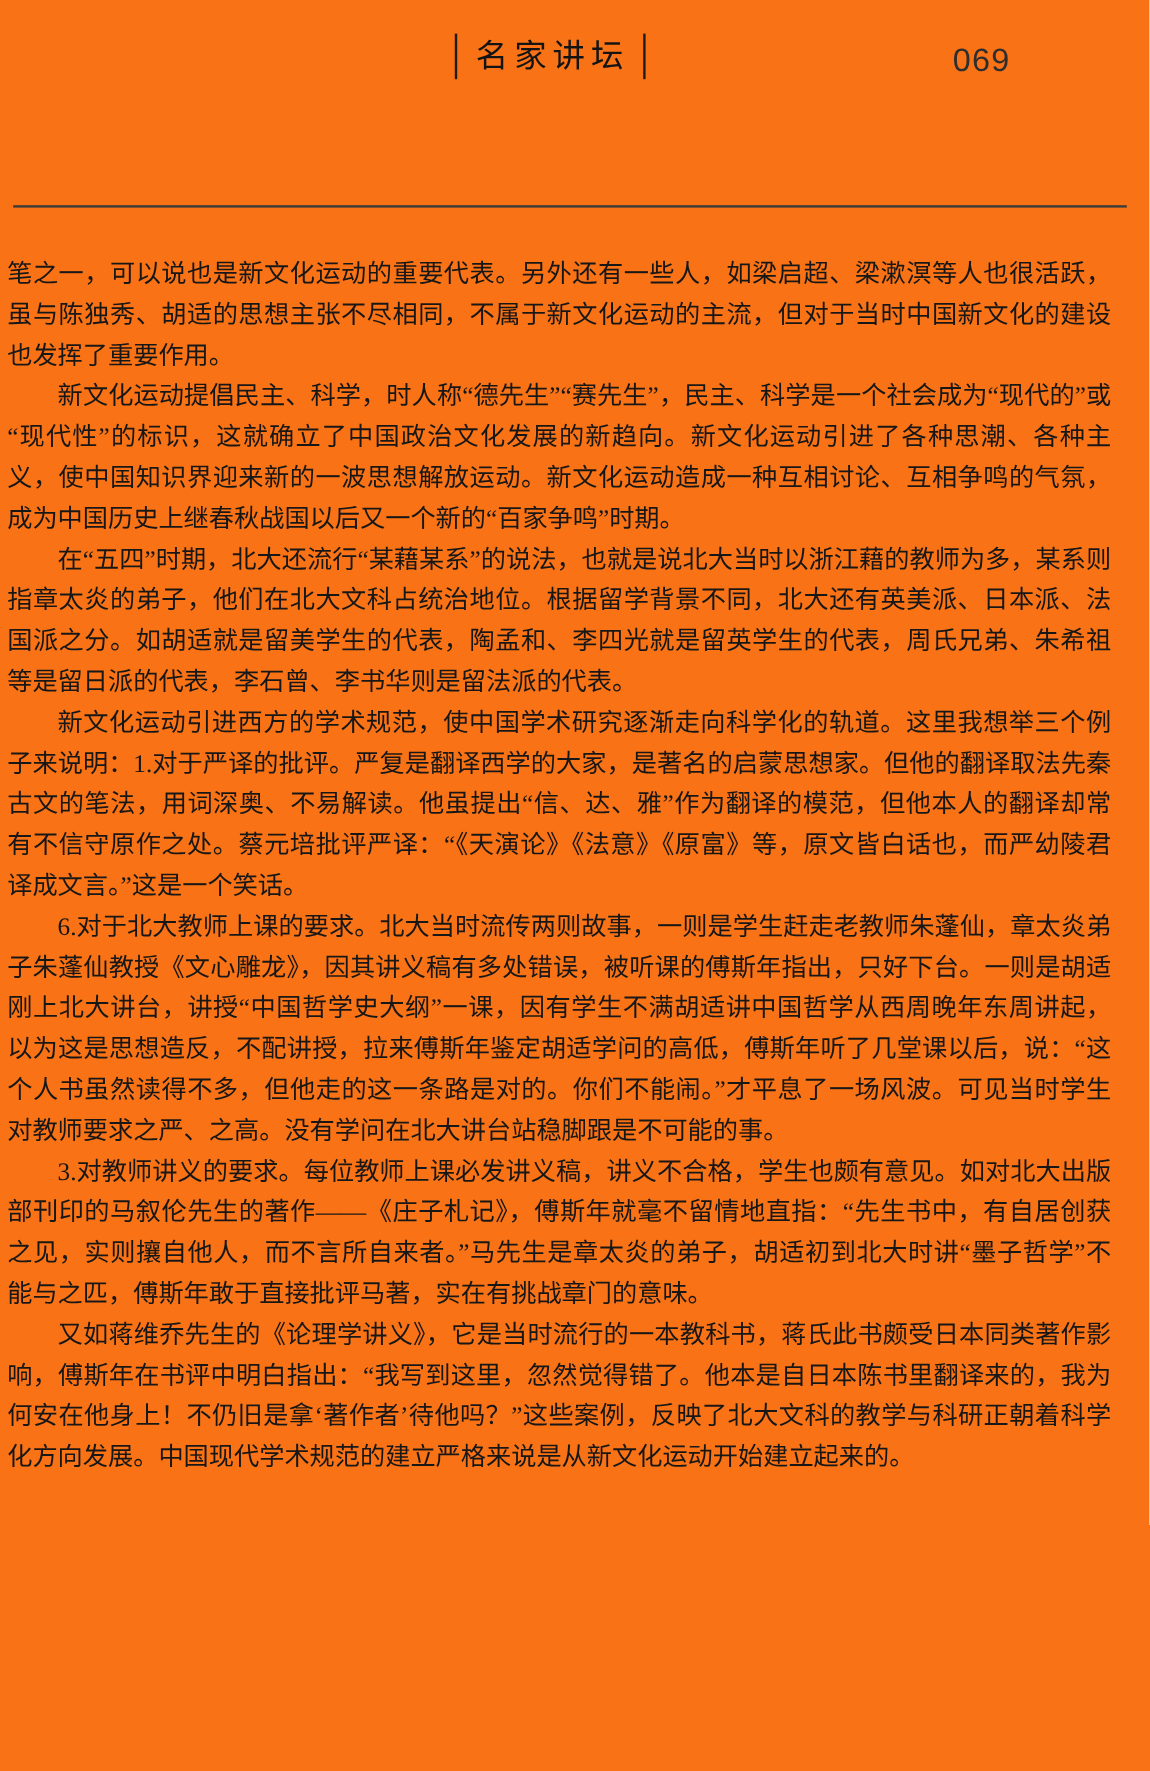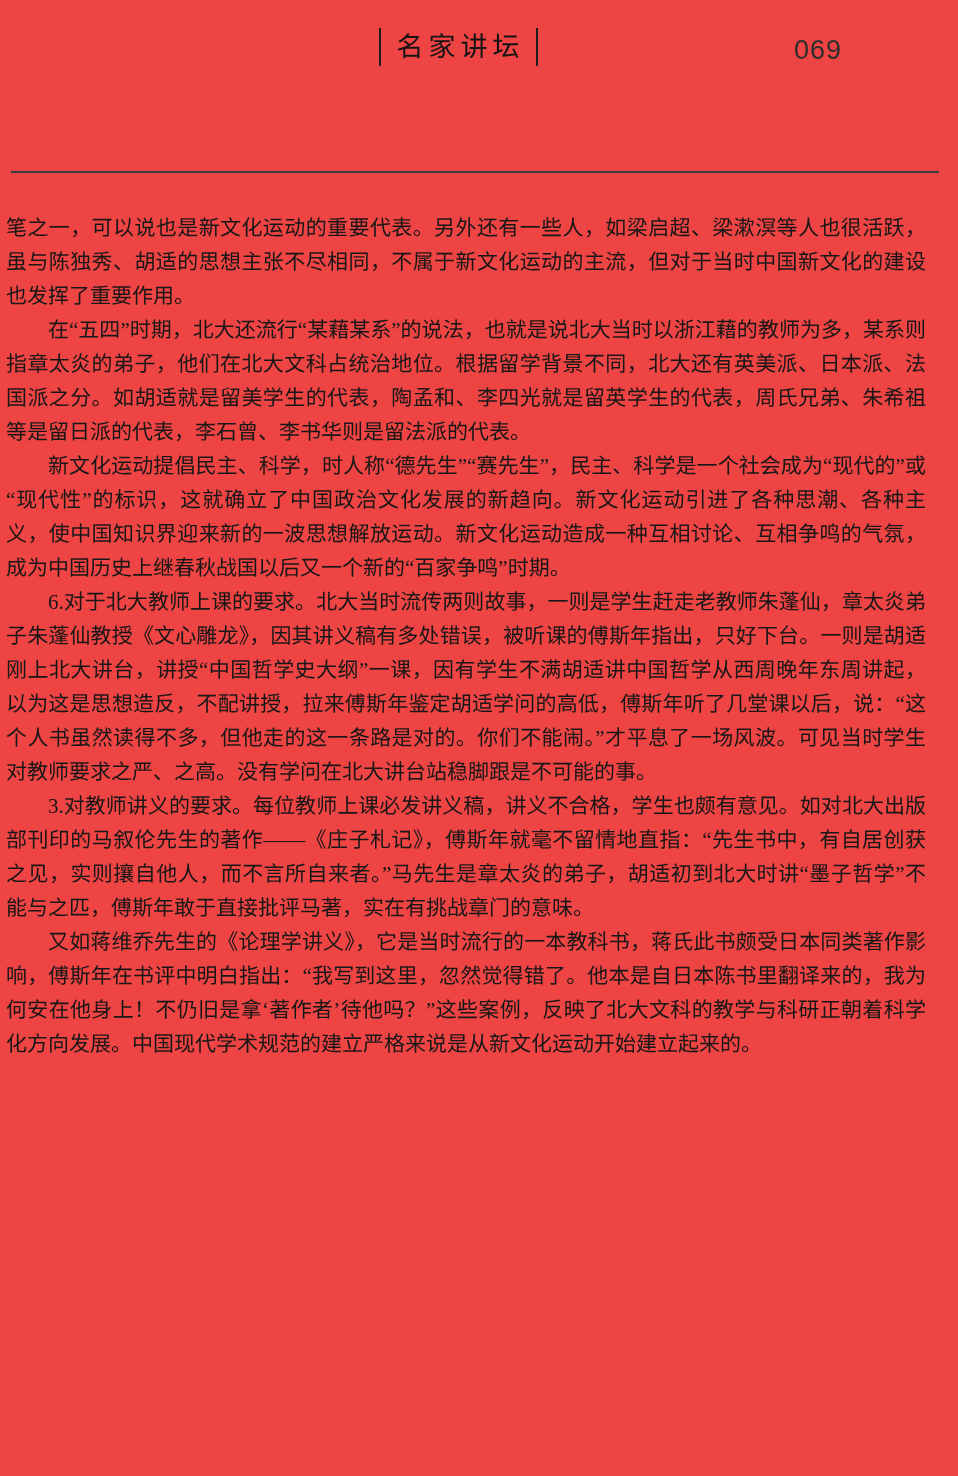--- a/index.html
+++ b/index.html
@@ -4,21 +4,21 @@
 <style>
   html, body {
     margin: 0;
     padding: 0;
     background: #ffffff;
   }
   .page {
     position: relative;
     width: 958px;
     height: 1476px;
-    background: #ef4444;
+    background: #f97316;
     overflow: hidden;
     font-family: "Liberation Serif", serif;
   }
   .header-title-wrap {
     position: absolute;
     top: 26px;
     left: 0;
     right: 0;
     height: 42px;
     display: flex;
@@ -90,20 +90,21 @@
     <div class="section-title">名家讲坛</div>
     <div class="vbar"></div>
   </div>
 
   <div class="page-number">069</div>
 
   <div class="divider"></div>
 
   <div class="article">
       <p class="no-indent">笔之一，可以说也是新文化运动的重要代表。另外还有一些人，如梁启超、梁漱溟等人也很活跃，虽与陈独秀、胡适的思想主张不尽相同，不属于新文化运动的主流，但对于当时中国新文化的建设也发挥了重要作用。</p>
+      <p>新文化运动提倡民主、科学，时人称“德先生”“赛先生”，民主、科学是一个社会成为“现代的”或“现代性”的标识，这就确立了中国政治文化发展的新趋向。新文化运动引进了各种思潮、各种主义，使中国知识界迎来新的一波思想解放运动。新文化运动造成一种互相讨论、互相争鸣的气氛，成为中国历史上继春秋战国以后又一个新的“百家争鸣”时期。</p>
       <p>在“五四”时期，北大还流行“某藉某系”的说法，也就是说北大当时以浙江藉的教师为多，某系则指章太炎的弟子，他们在北大文科占统治地位。根据留学背景不同，北大还有英美派、日本派、法国派之分。如胡适就是留美学生的代表，陶孟和、李四光就是留英学生的代表，周氏兄弟、朱希祖等是留日派的代表，李石曾、李书华则是留法派的代表。</p>
-      <p>新文化运动提倡民主、科学，时人称“德先生”“赛先生”，民主、科学是一个社会成为“现代的”或“现代性”的标识，这就确立了中国政治文化发展的新趋向。新文化运动引进了各种思潮、各种主义，使中国知识界迎来新的一波思想解放运动。新文化运动造成一种互相讨论、互相争鸣的气氛，成为中国历史上继春秋战国以后又一个新的“百家争鸣”时期。</p>
+      <p>新文化运动引进西方的学术规范，使中国学术研究逐渐走向科学化的轨道。这里我想举三个例子来说明：1.对于严译的批评。严复是翻译西学的大家，是著名的启蒙思想家。但他的翻译取法先秦古文的笔法，用词深奥、不易解读。他虽提出“信、达、雅”作为翻译的模范，但他本人的翻译却常有不信守原作之处。蔡元培批评严译：“《天演论》《法意》《原富》等，原文皆白话也，而严幼陵君译成文言。”这是一个笑话。</p>
       <p>6.对于北大教师上课的要求。北大当时流传两则故事，一则是学生赶走老教师朱蓬仙，章太炎弟子朱蓬仙教授《文心雕龙》，因其讲义稿有多处错误，被听课的傅斯年指出，只好下台。一则是胡适刚上北大讲台，讲授“中国哲学史大纲”一课，因有学生不满胡适讲中国哲学从西周晚年东周讲起，以为这是思想造反，不配讲授，拉来傅斯年鉴定胡适学问的高低，傅斯年听了几堂课以后，说：“这个人书虽然读得不多，但他走的这一条路是对的。你们不能闹。”才平息了一场风波。可见当时学生对教师要求之严、之高。没有学问在北大讲台站稳脚跟是不可能的事。</p>
       <p>3.对教师讲义的要求。每位教师上课必发讲义稿，讲义不合格，学生也颇有意见。如对北大出版部刊印的马叙伦先生的著作——《庄子札记》，傅斯年就毫不留情地直指：“先生书中，有自居创获之见，实则攘自他人，而不言所自来者。”马先生是章太炎的弟子，胡适初到北大时讲“墨子哲学”不能与之匹，傅斯年敢于直接批评马著，实在有挑战章门的意味。</p>
       <p>又如蒋维乔先生的《论理学讲义》，它是当时流行的一本教科书，蒋氏此书颇受日本同类著作影响，傅斯年在书评中明白指出：“我写到这里，忽然觉得错了。他本是自日本陈书里翻译来的，我为何安在他身上！不仍旧是拿‘著作者’待他吗？”这些案例，反映了北大文科的教学与科研正朝着科学化方向发展。中国现代学术规范的建立严格来说是从新文化运动开始建立起来的。</p>
     </div>
 
 </div>
 
 </body></html>

